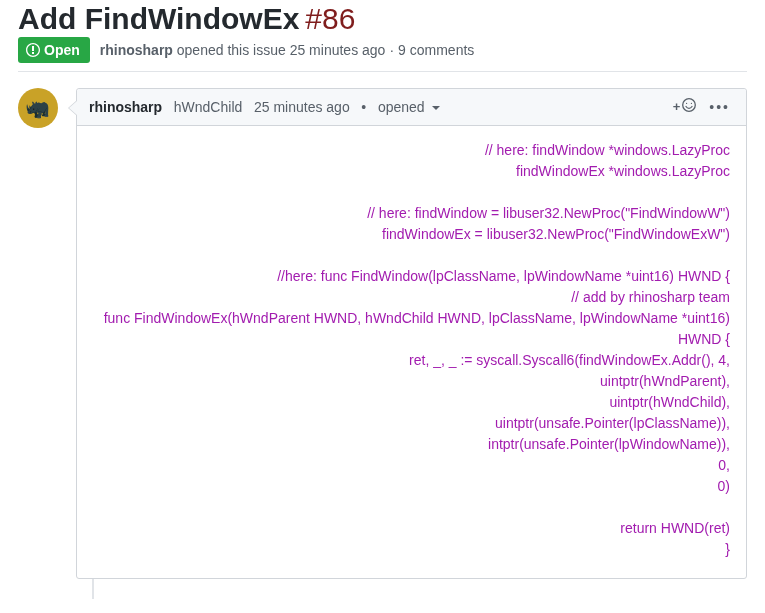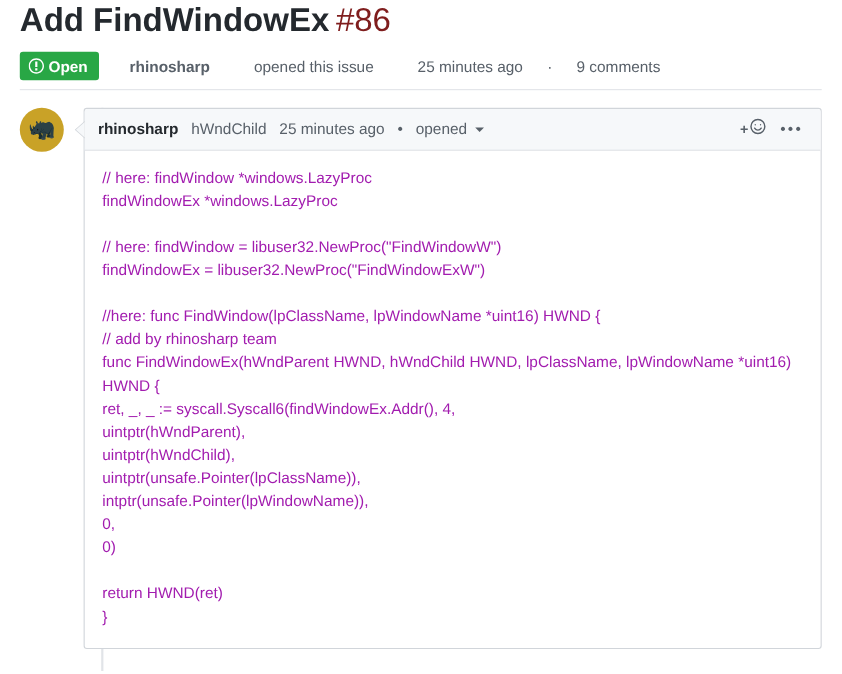--- a/index.html
+++ b/index.html
@@ -6,20 +6,21 @@
     margin: 0;
     padding: 0;
     font-family: -apple-system, BlinkMacSystemFont, "Segoe UI", Helvetica, Arial, sans-serif;
     color: #24292e;
     background: #fff;
   }
   .container {
     width: 765px;
     padding: 0 18px;
     box-sizing: border-box;
+    text-align: right;
   }
   .issue-header {
     padding-top: 2px;
     padding-bottom: 8px;
     border-bottom: 1px solid #e1e4e8;
   }
   .issue-title-row {
     display: flex;
     align-items: baseline;
     flex-wrap: wrap;
@@ -29,27 +30,25 @@
     font-weight: 600;
     margin: 0 6px 0 0;
     line-height: 1.15;
   }
   .issue-number {
     font-size: 30px;
     font-weight: 300;
     color: #7f1d1d;
   }
   .meta-row {
-    margin-top: 10px;
     display: flex;
     align-items: center;
     font-size: 14px;
     color: #586069;
     flex-wrap: wrap;
-    gap: 18px;
   }
   .state-badge {
     display: inline-flex;
     align-items: center;
     background: #28a745;
     color: #fff;
     border-radius: 3px;
     padding: 5px 10px 5px 8px;
     font-weight: 600;
     font-size: 14px;

